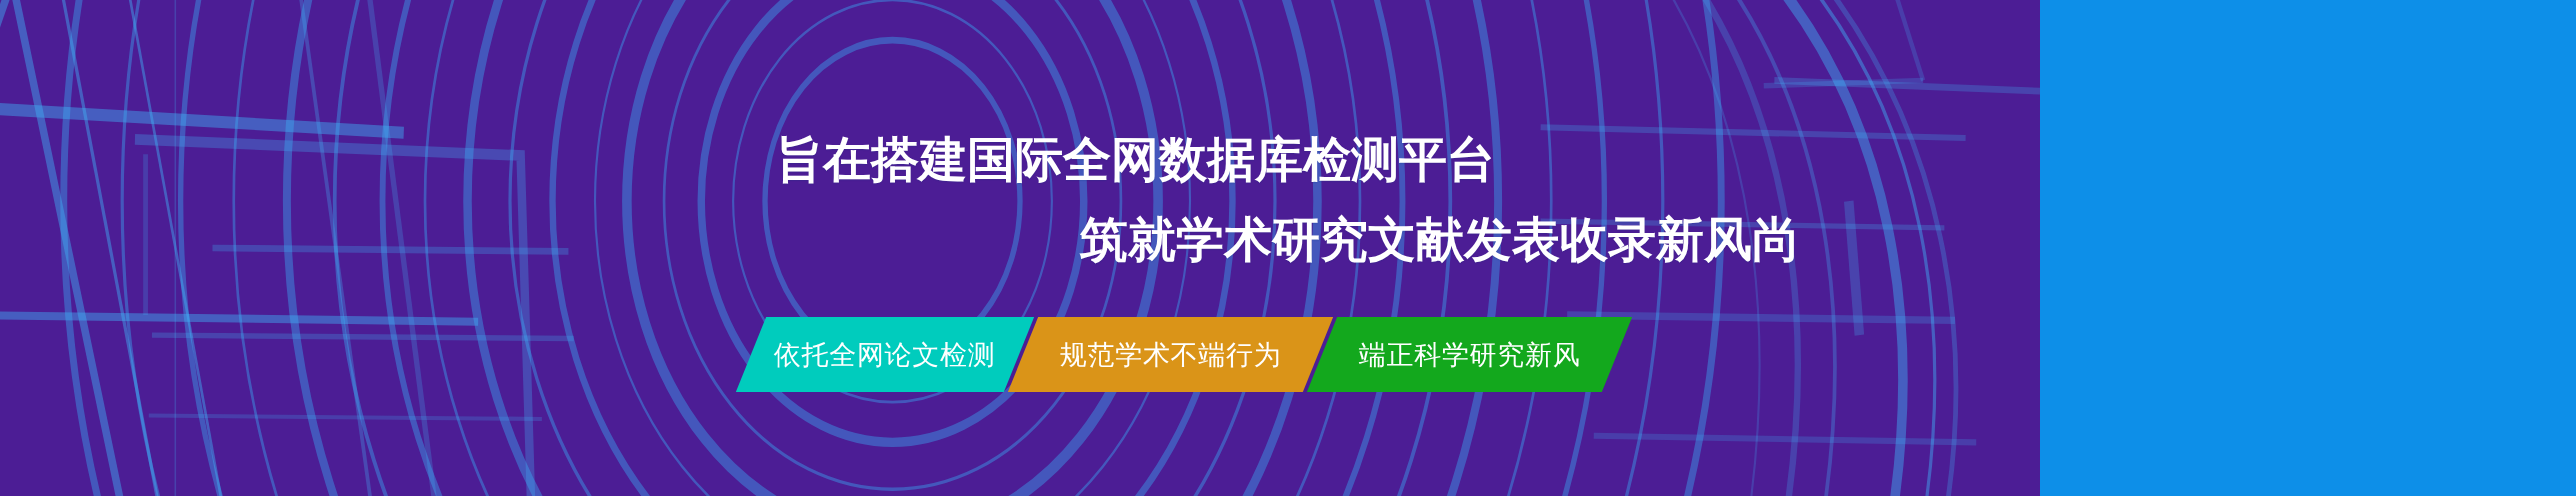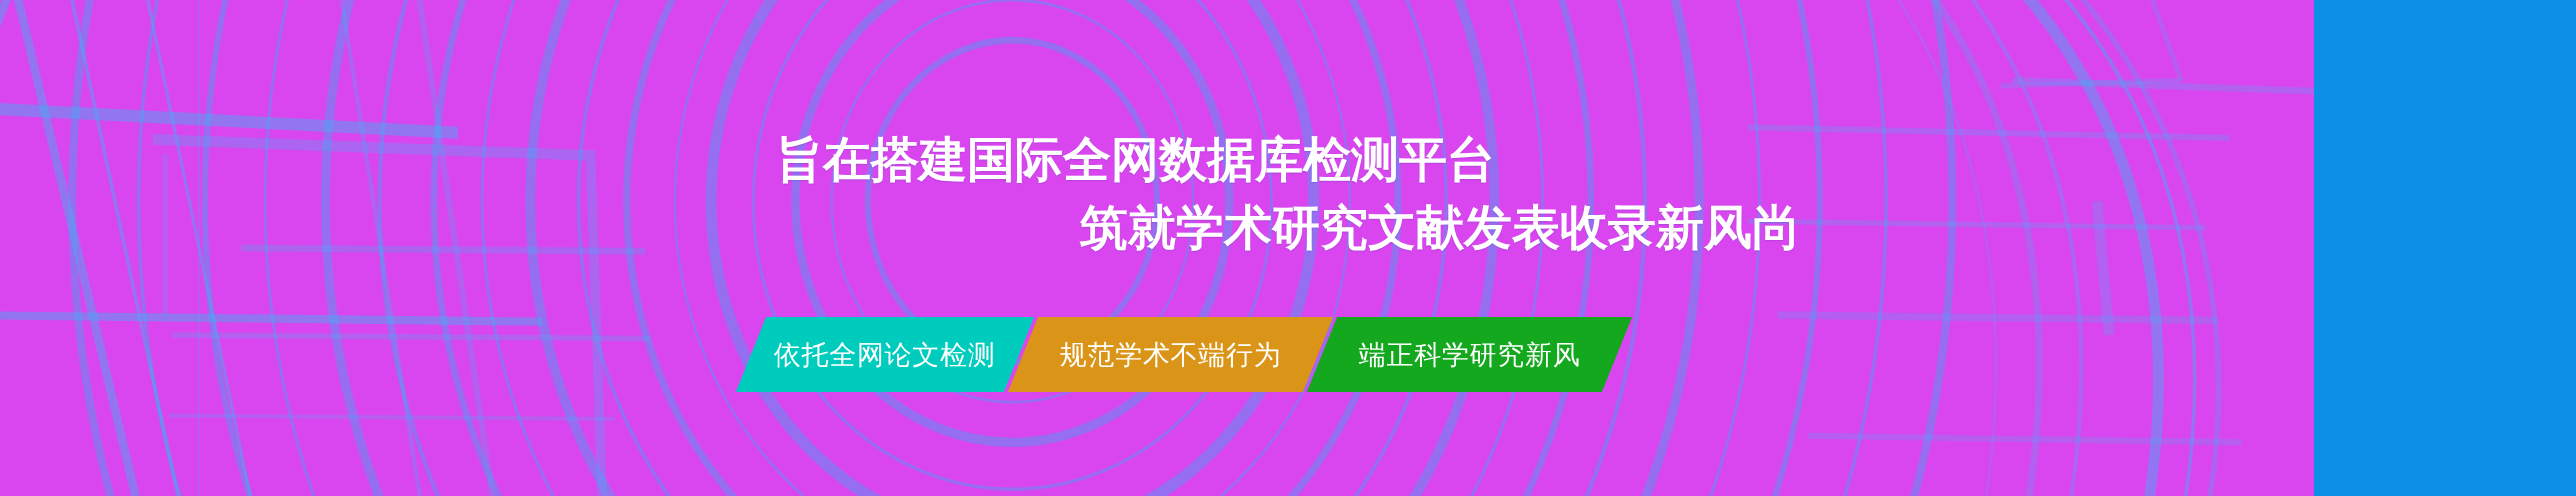--- a/index.html
+++ b/index.html
@@ -39,21 +39,21 @@
   .headline-line {
     color: #ffffff;
     font-size: 48px;
     line-height: 68px;
     font-weight: 700;
     letter-spacing: 0px;
     white-space: nowrap;
     text-shadow: 0 0.7px 1.3px rgba(0,60,120,0.18);
   }
   #headline-line-1 { margin-left: 775px; }
-  #headline-line-2 { margin-left: 1080px; }
+  #headline-line-2 { margin-left: 1080px; margin-top: 12px; }
 
   
   #tag-strip {
     position: absolute;
     left: 751px;
     top: 317px;
     height: 75px;
     display: flex;
     align-items: stretch;
     z-index: 6;
@@ -76,21 +76,21 @@
     display: block;
     transform: skewX(22deg);
   }
   #tag-0 { width: 268px; }
   #tag-1 { width: 295px; }
   #tag-2 { width: 295px; }
 </style>
 </head>
 <body>
 
-<div id="banner" style="background: #d946ef; width: 2314px; height: 496px;">
+<div id="banner" style="background: #4c1d95; width: 2040px; height: 496px;">
 
   <svg class="bg-layer" viewBox="0 0 3840 740" preserveAspectRatio="none" aria-hidden="true">
     <defs>
       <clipPath id="clipAll">
           <rect x="0" y="0" width="3840" height="740"></rect>
         </clipPath>
     </defs>
     <g clip-path="url(#clipAll)" fill="none" stroke="#3aa9f2" stroke-opacity="0.42">
       <circle cx="1680" cy="300" r="240" stroke-width="10"></circle>
       <circle cx="1680" cy="300" r="300" stroke-width="4"></circle>

